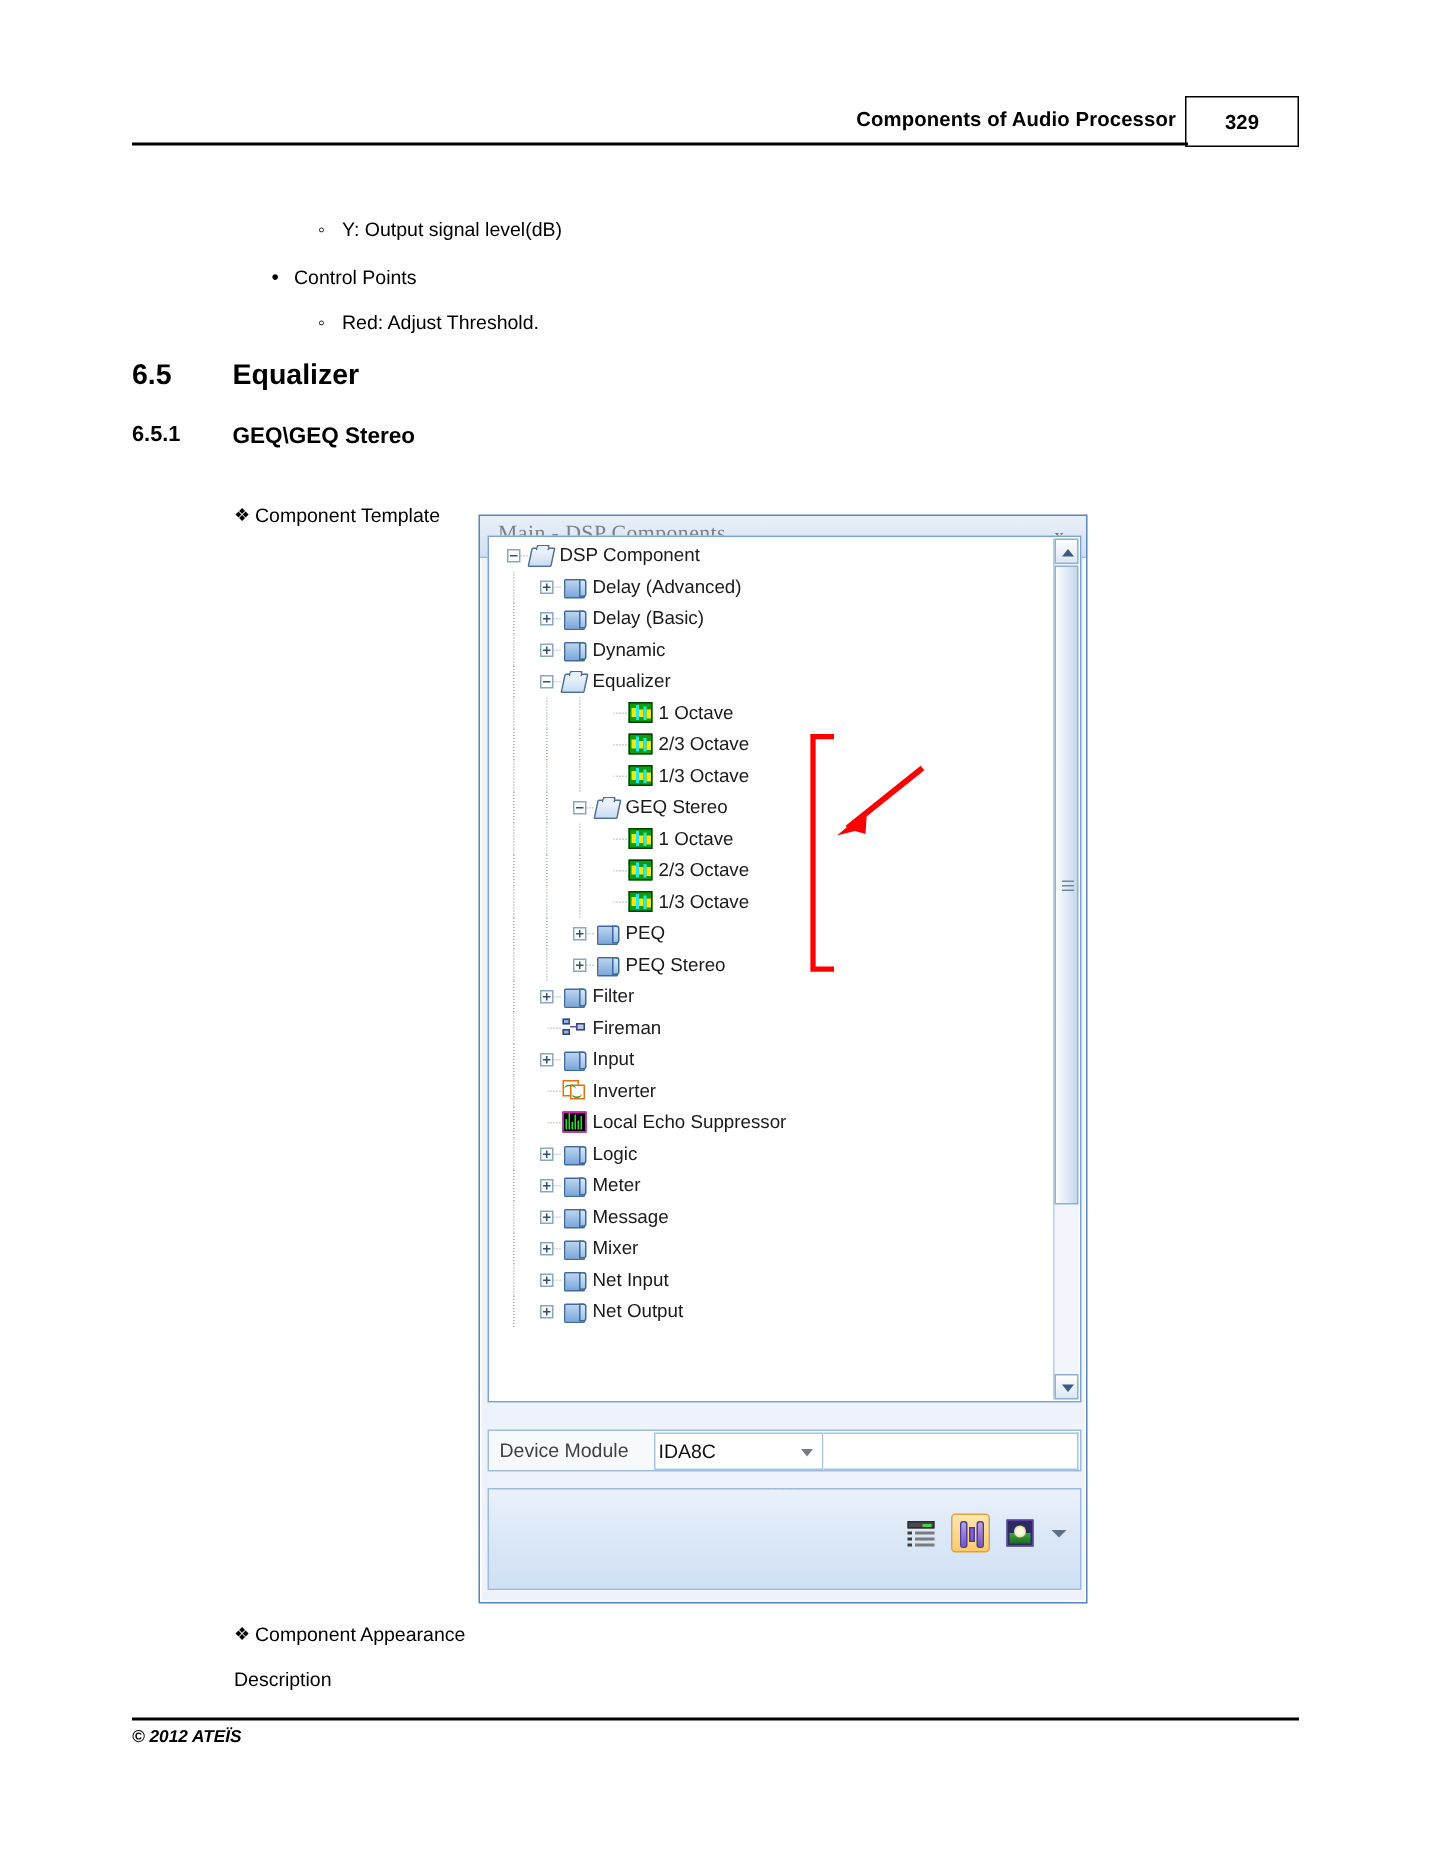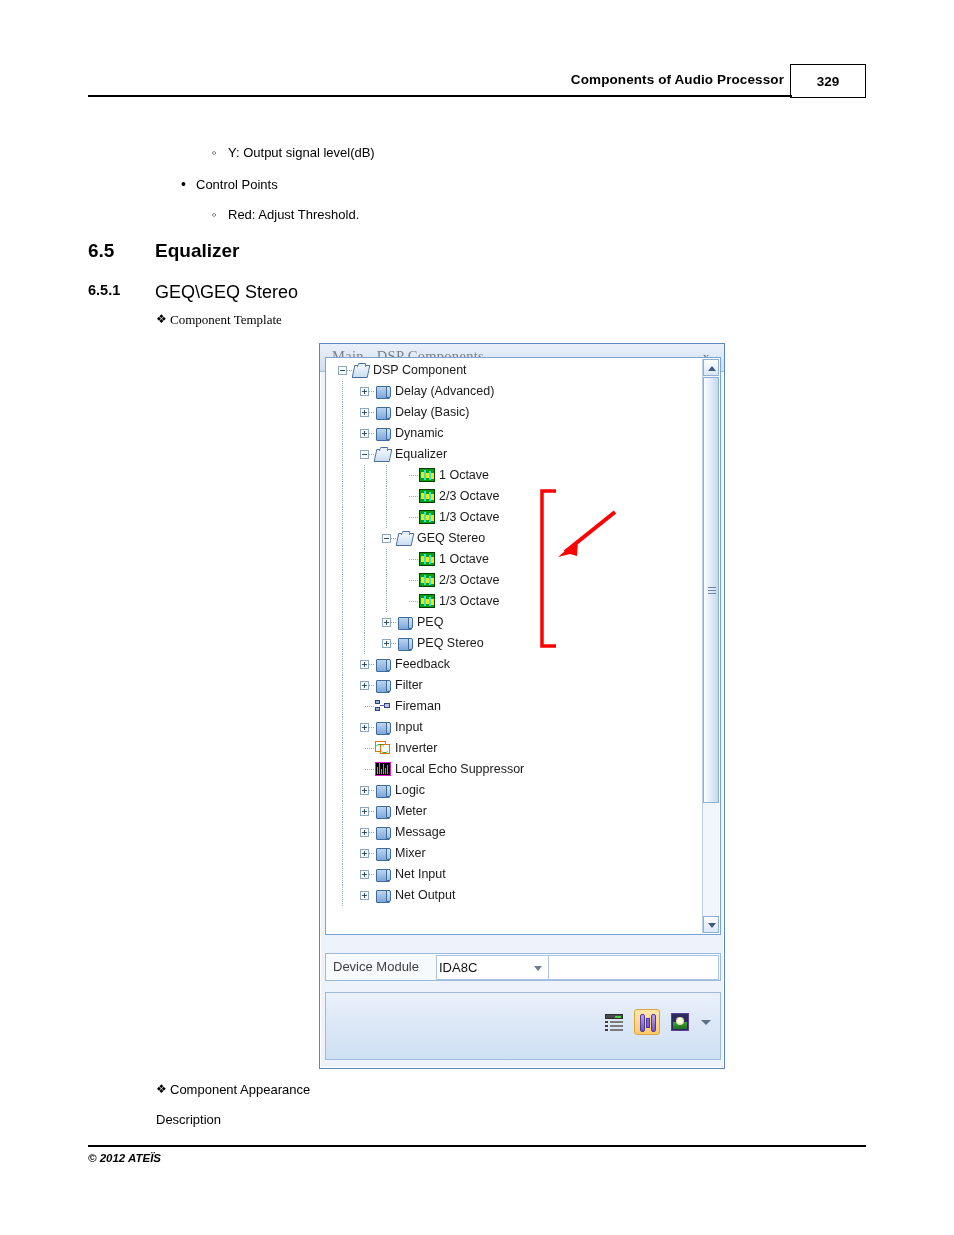--- a/index.html
+++ b/index.html
@@ -28,21 +28,21 @@
   .txt{position:absolute;font-size:13px;color:#000;white-space:nowrap;}
   .bullet-o{position:absolute;font-size:13px;white-space:nowrap;}
   .bullet-o::before{content:"\25E6";position:absolute;left:-16px;top:0;font-size:13px;}
   .bullet-d{position:absolute;font-size:13px;white-space:nowrap;}
   .bullet-d::before{content:"\2022";position:absolute;left:-15px;top:-1px;font-size:14px;}
   .dia{position:absolute;font-size:13px;white-space:nowrap;}
   .dia::before{content:"\2756";position:absolute;left:-14px;top:0px;font-size:12px;}
 
   .h2{position:absolute;font-weight:bold;font-size:19px;white-space:nowrap;}
   .h2-num{position:absolute;font-weight:bold;font-size:19px;}
-  .h3{position:absolute;font-weight:normal;font-size:18px;white-space:nowrap;}
+  .h3{position:absolute;font-weight:bold;font-size:15px;white-space:nowrap;}
   .h3-num{position:absolute;font-weight:bold;font-size:14.5px;}
 
   
   .ftr-rule{position:absolute;left:88px;top:1145px;width:778px;height:2px;background:#000;}
   .ftr-txt{position:absolute;left:88px;top:1152px;font-size:11.5px;font-style:italic;font-weight:bold;}
 
   
   .dlg{
     position:absolute;left:319px;top:343px;width:406px;height:726px;
     background:#eef3fb;border:1px solid #5b87bd;box-sizing:border-box;
@@ -253,21 +253,21 @@
   <div class="bullet-o" style="left:228px;top:145px;">Y: Output signal level(dB)</div>
   <div class="bullet-d" style="left:196px;top:177px;">Control Points</div>
   <div class="bullet-o" style="left:228px;top:207px;">Red: Adjust Threshold.</div>
 
   <div class="h2-num" style="left:88px;top:240px;">6.5</div>
   <div class="h2" style="left:155px;top:240px;">Equalizer</div>
 
   <div class="h3-num" style="left:88px;top:282px;">6.5.1</div>
   <div class="h3" style="left:155px;top:282px;">GEQ\GEQ Stereo</div>
 
-  <div class="dia" style="left:170px;top:312px;font-family:Liberation Serif, serif;">Component Template</div>
+  <div class="dia" style="left:170px;top:336px;">Component Template</div>
   <div class="dia" style="left:170px;top:1082px;">Component Appearance</div>
   <div class="txt" style="left:156px;top:1112px;">Description</div>
 
   <div class="dlg">
 
     <div class="dlg-title">
       <div class="dlg-title-text">Main - DSP Components</div>
       <div class="dlg-close">x</div>
     </div>
 
@@ -423,29 +423,20 @@
           </div>
           <div class="row">
             <span class="vline" style="left:16px"></span>
             <span class="vline" style="left:38px"></span>
             <span class="hline" style="left:61px;width:9px"></span>
             <span class="exp plus" style="left:56px"></span>
             <span class="ico" style="left:71px">
               <span class="folder-closed"></span>
             </span>
             <span class="lbl" style="left:91px">PEQ Stereo</span>
-          </div>
-          <div class="row">
-            <span class="vline" style="left:16px"></span>
-            <span class="hline" style="left:39px;width:9px"></span>
-            <span class="exp plus" style="left:34px"></span>
-            <span class="ico" style="left:49px">
-              <span class="folder-closed"></span>
-            </span>
-            <span class="lbl" style="left:69px">Feedback</span>
           </div>
           <div class="row">
             <span class="vline" style="left:16px"></span>
             <span class="hline" style="left:39px;width:9px"></span>
             <span class="exp plus" style="left:34px"></span>
             <span class="ico" style="left:49px">
               <span class="folder-closed"></span>
             </span>
             <span class="lbl" style="left:69px">Filter</span>
           </div>

